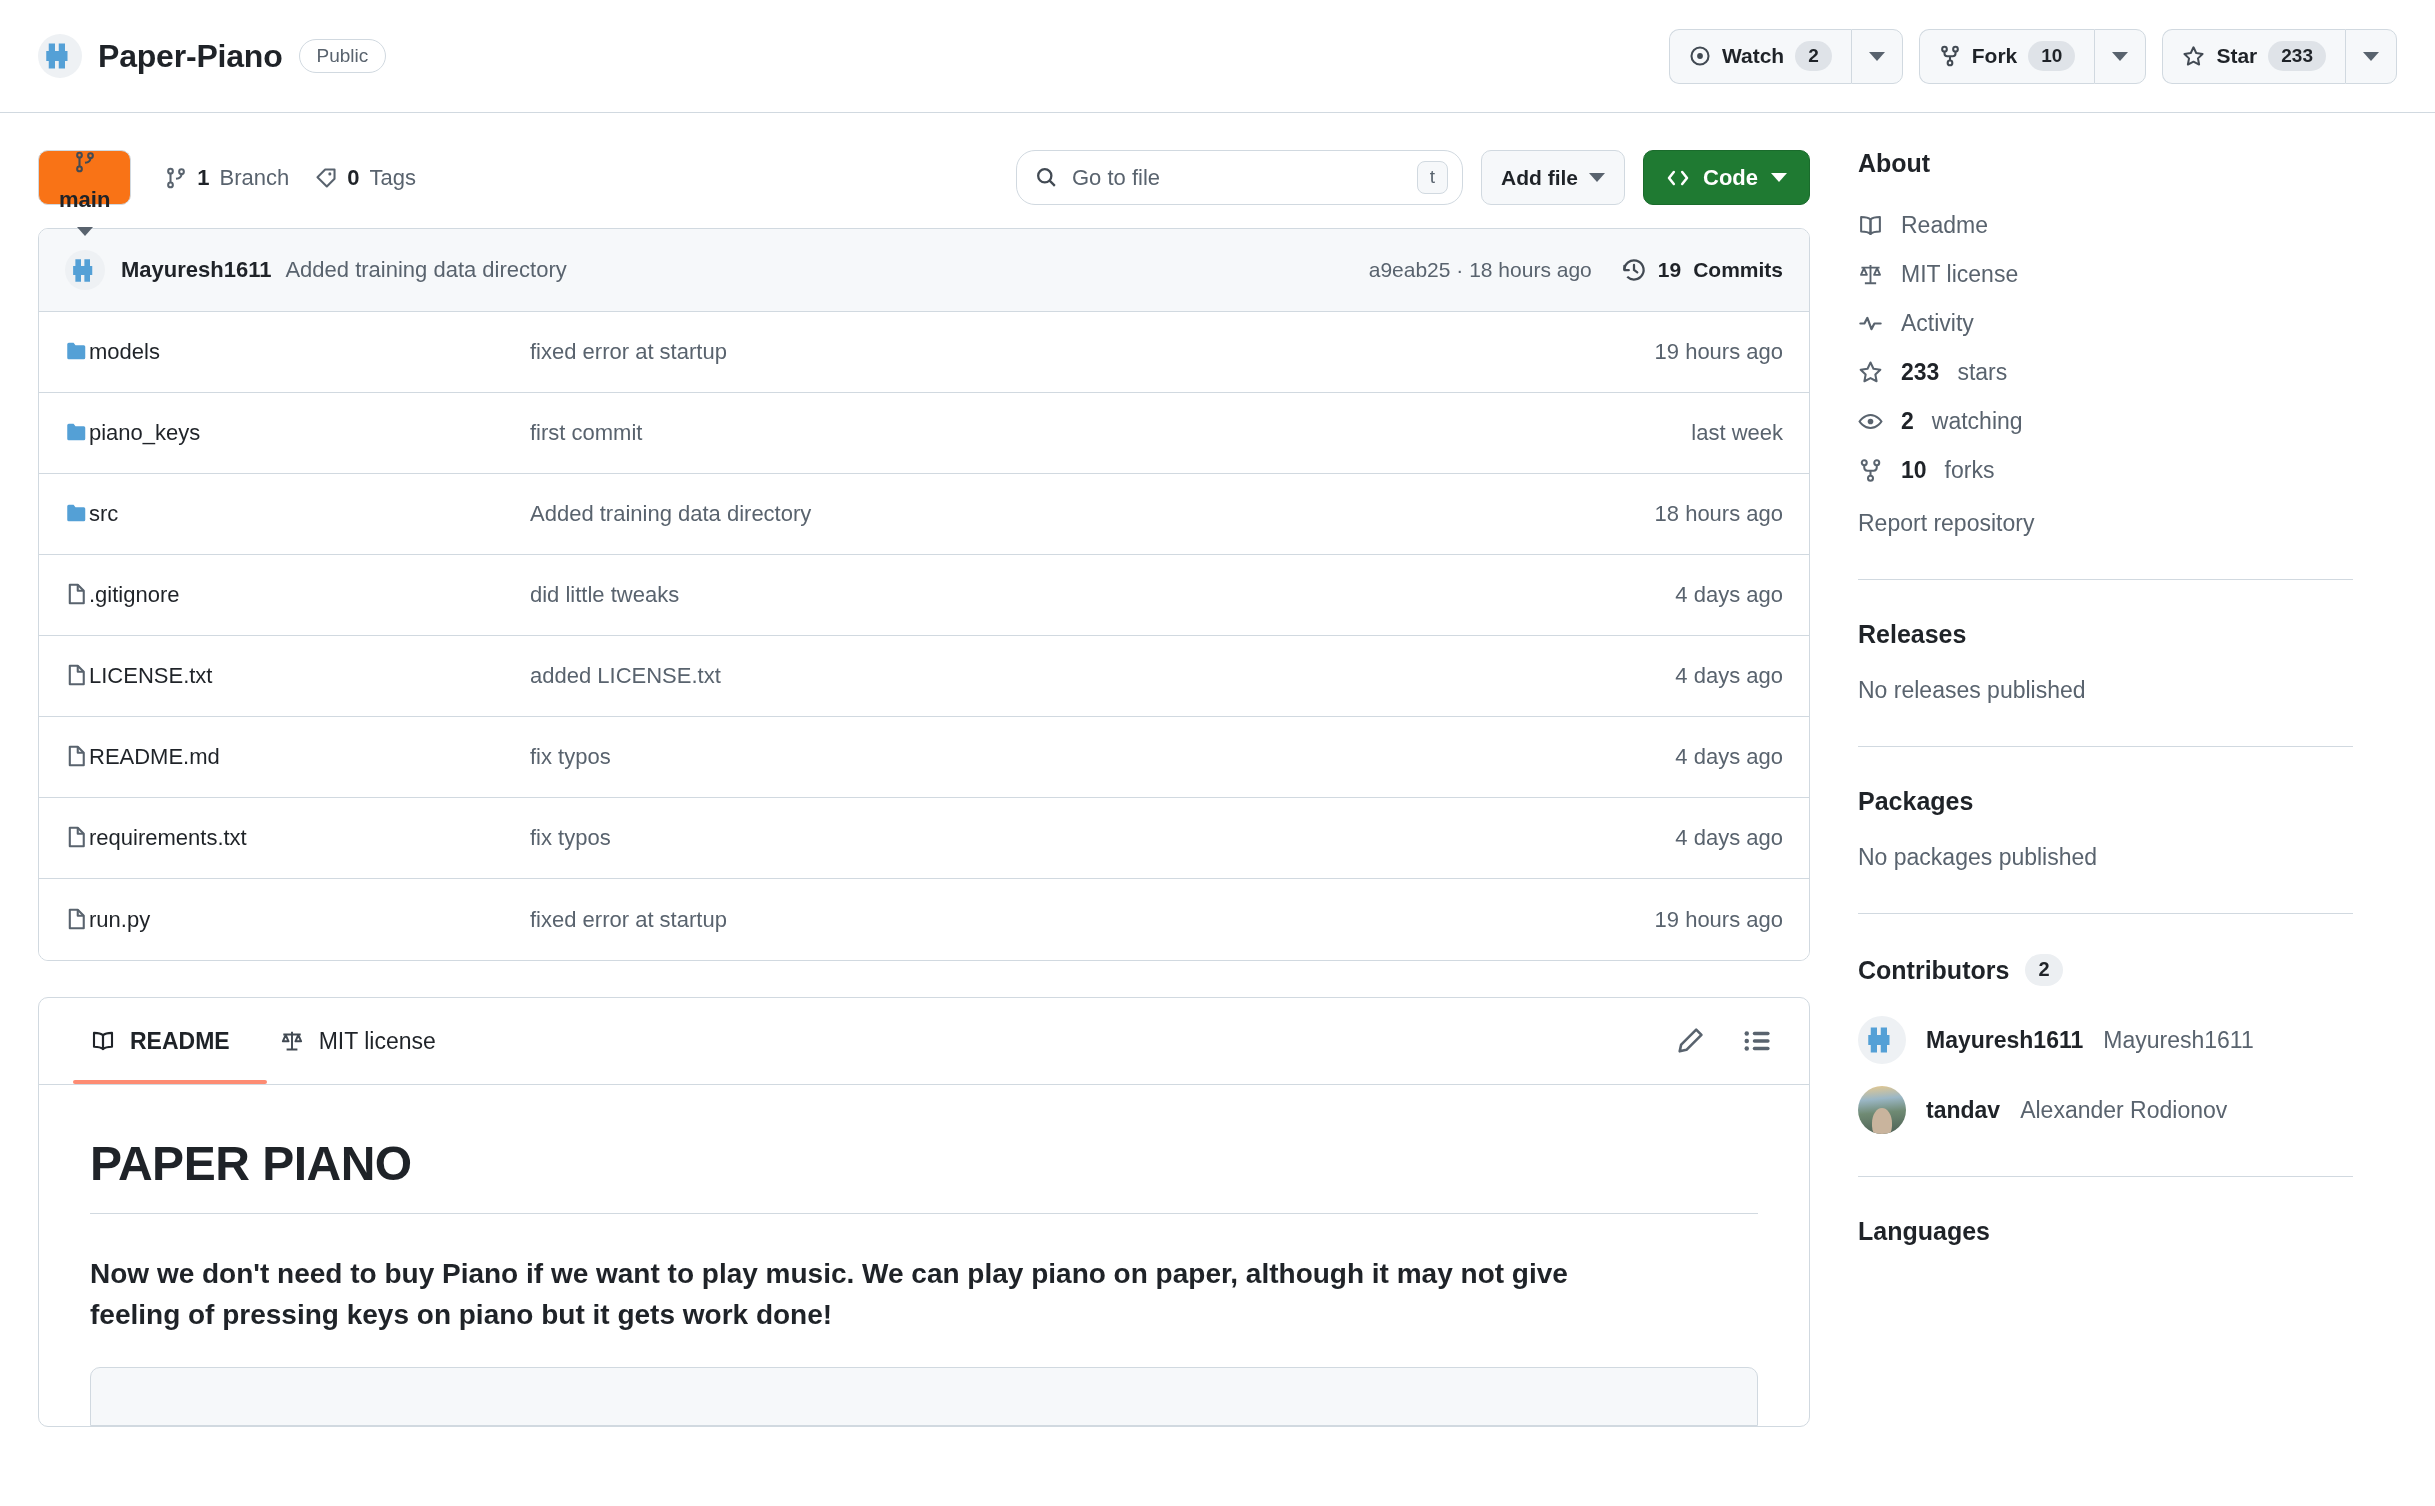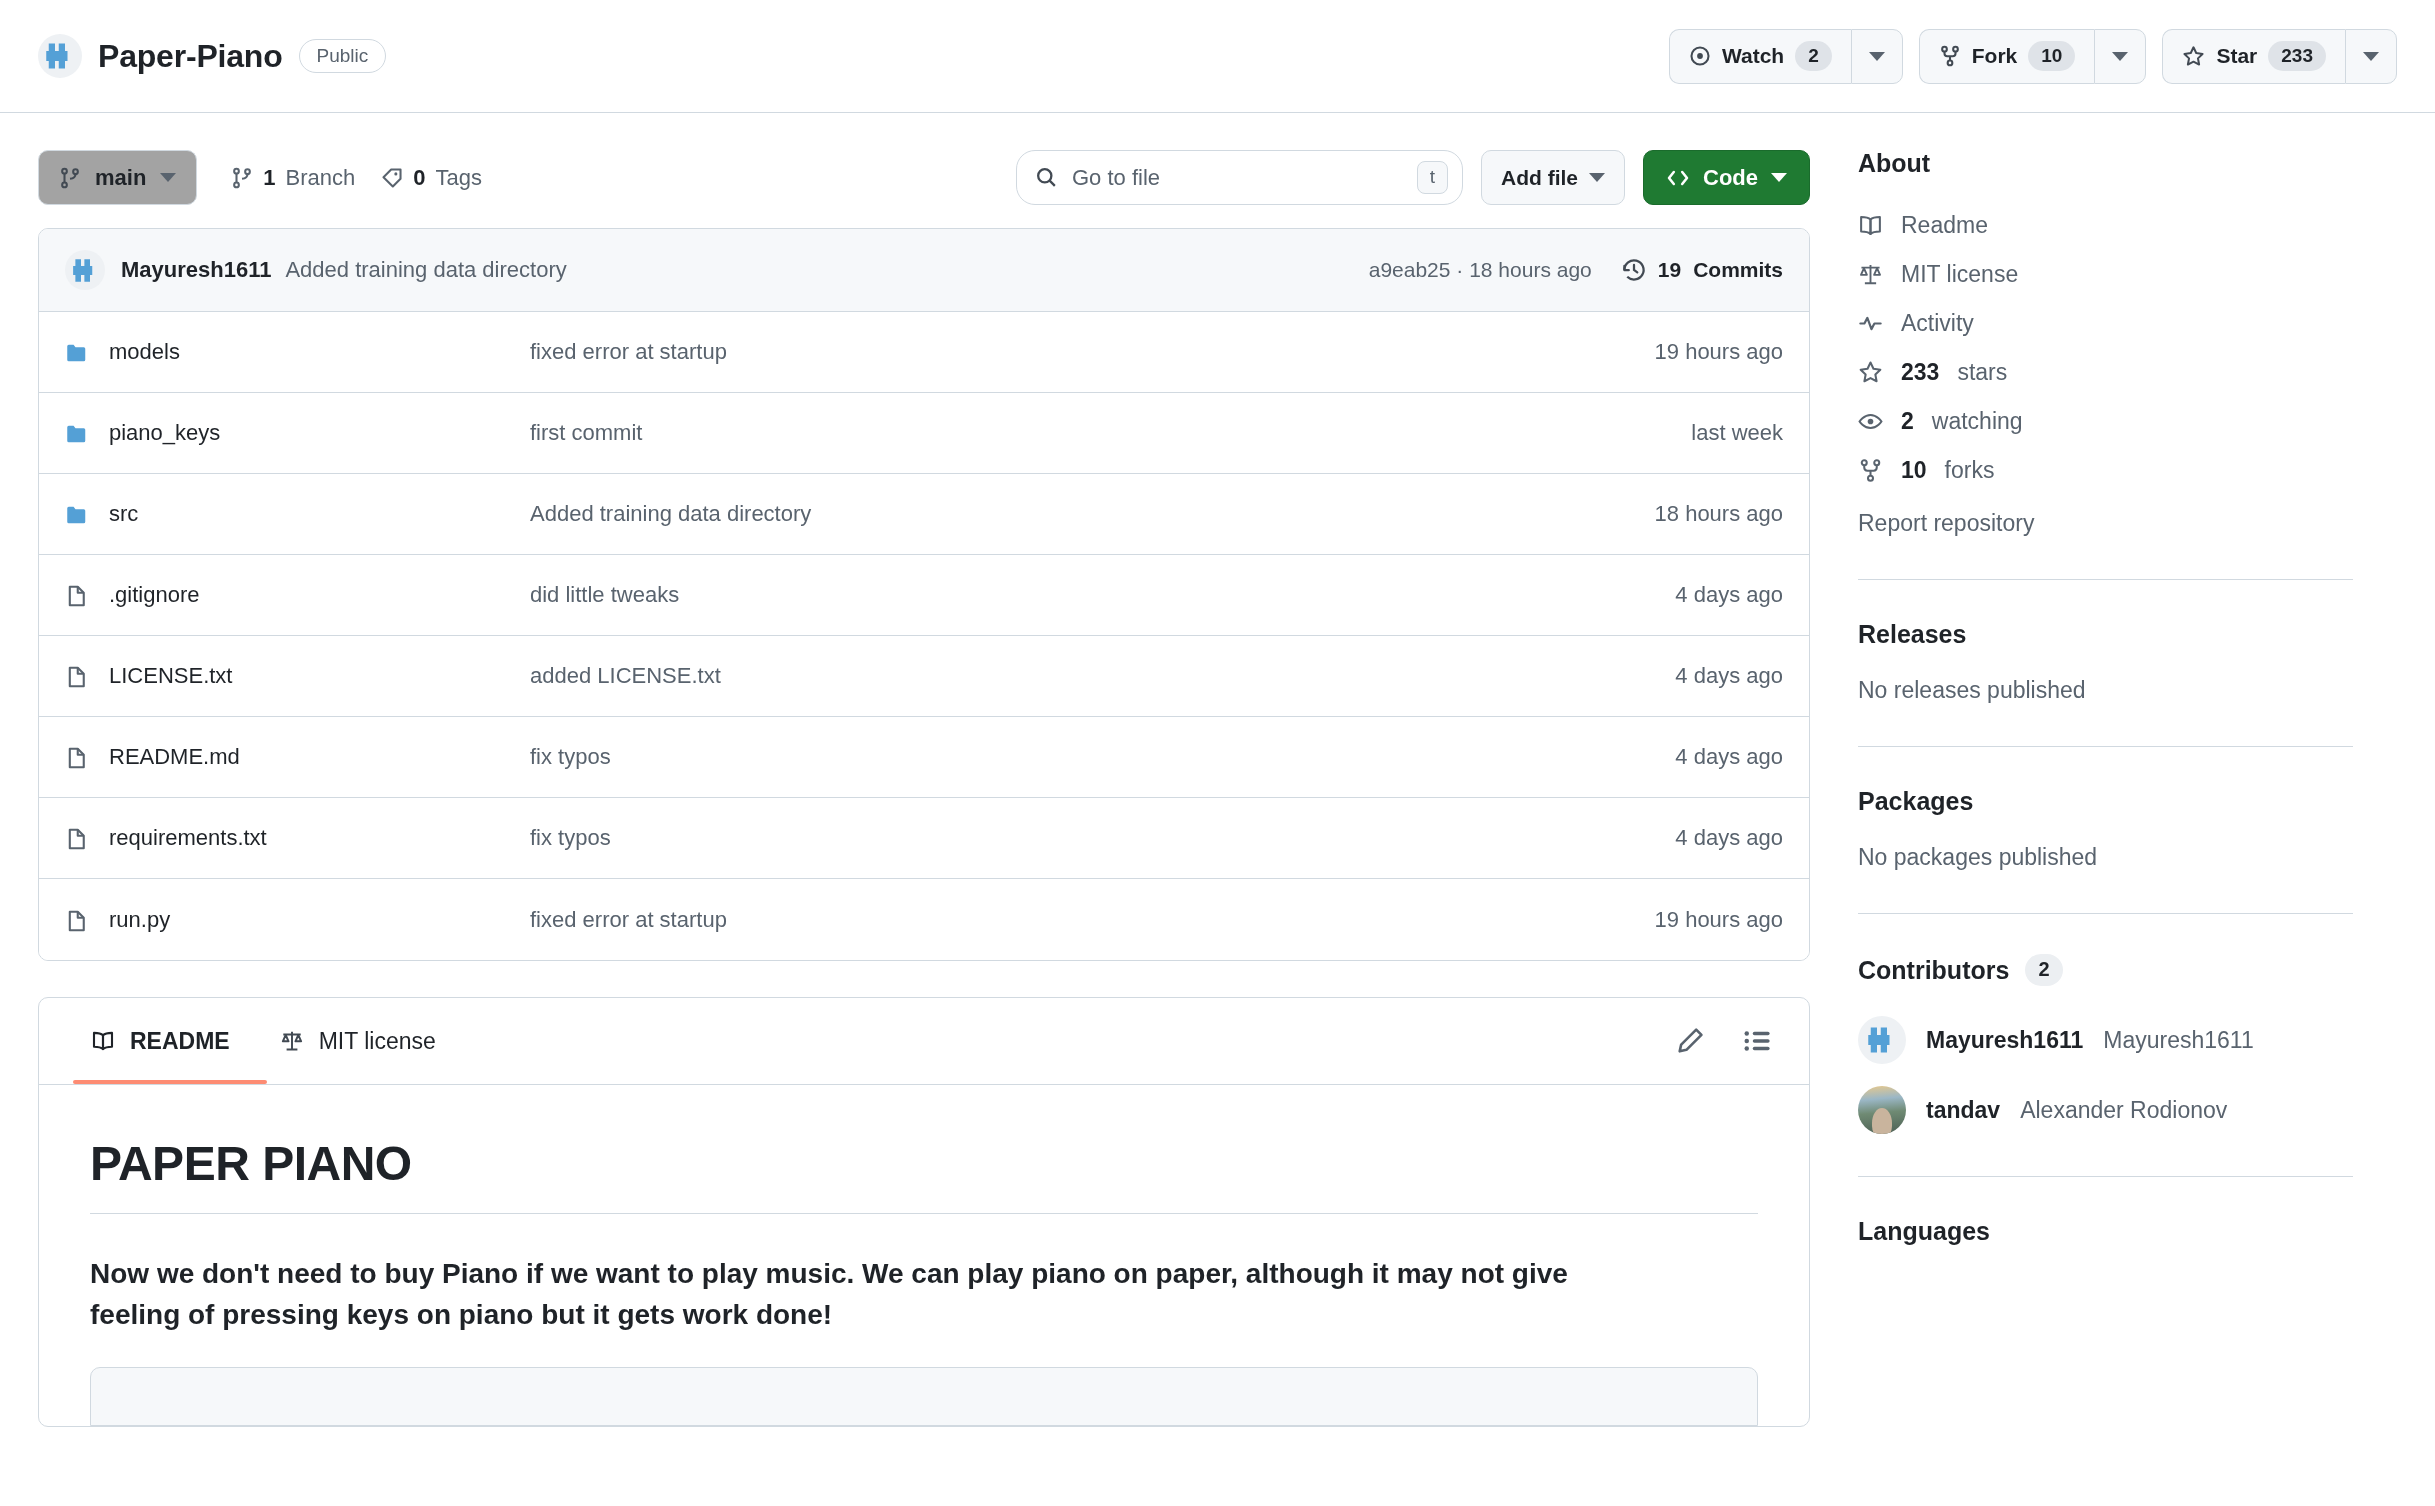--- a/index.html
+++ b/index.html
@@ -85,24 +85,24 @@
     display: flex;
     padding: 36px 38px 0 38px;
     gap: 48px;
   }
   .main-col { width: 1772px; flex: none; }
   .side-col { width: 495px; flex: none; }
 
   
   .file-toolbar { display: flex; align-items: center; height: 57px; }
   .branch-btn {
-    background: #a3a3a3; border: 1px solid #d1d9e0; border-radius: 10px;
+    background: #f97316; border: 1px solid #d1d9e0; border-radius: 10px;
     height: 55px; display: flex; align-items: center; gap: 14px;
     padding: 0 20px; font-size: 22px; font-weight: 700; cursor: pointer;
-    font-family: inherit; color: #1f2328;
+    font-family: inherit; color: #1f2328; flex-direction: column;
   }
   .meta-links { display: flex; align-items: center; gap: 26px; margin-left: 34px; }
   .meta-link {
     display: flex; align-items: center; gap: 10px;
     font-size: 22px; color: #59636e; cursor: pointer;
   }
   .meta-link b { color: #1f2328; font-weight: 700; }
   .toolbar-right { margin-left: auto; display: flex; align-items: center; gap: 18px; }
   .search-box {
     width: 447px; height: 55px;
@@ -163,21 +163,21 @@
   .frow {
     display: flex; align-items: center;
     height: 81px;
     padding: 0 26px;
     border-bottom: 1px solid #d1d9e0;
     background: #ffffff;
   }
   .frow:last-child { border-bottom: none; }
   .fname {
     width: 465px; flex: none;
-    display: flex; align-items: flex-end; gap: 20px;
+    display: flex; align-items: flex-start; 
     font-size: 22px; color: #1f2328; cursor: pointer;
   }
   .fmsg { flex: 1; font-size: 22px; color: #59636e; cursor: pointer; }
   .ftime { font-size: 22px; color: #59636e; text-align: right; white-space: nowrap; }
 
   
   .readme-card {
     margin-top: 36px;
     border: 1px solid #d1d9e0;
     border-radius: 10px;

